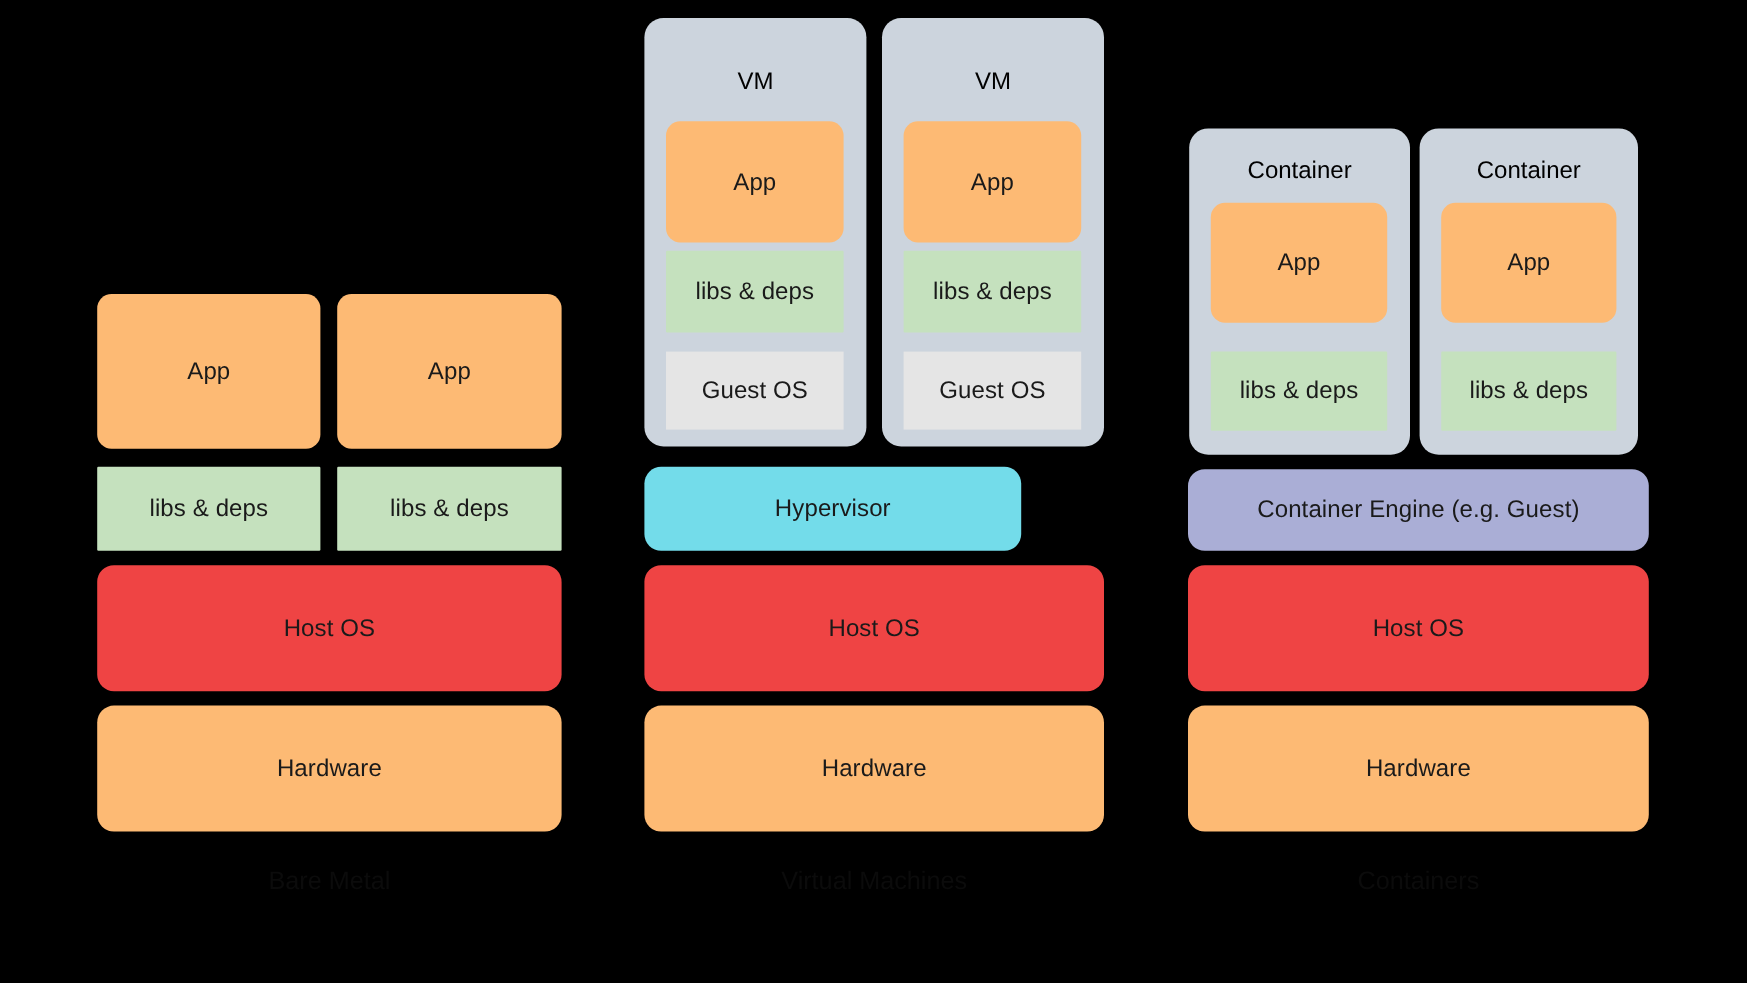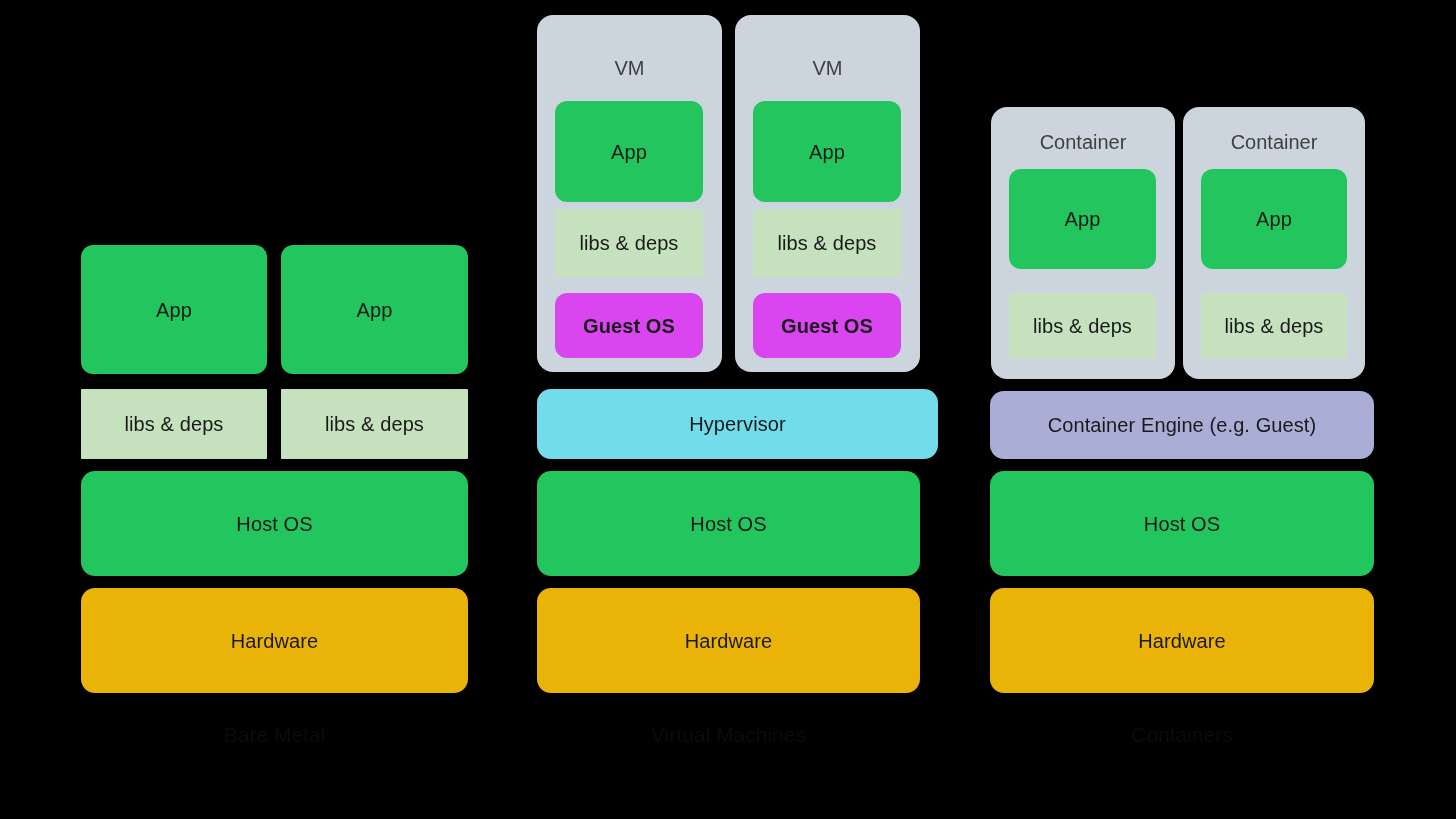--- a/index.html
+++ b/index.html
@@ -39,31 +39,31 @@
     position: absolute;
     box-sizing: border-box;
     background: #ccd4dd;
     border-radius: 16px;
   }
   .panel-title {
     position: absolute;
     left: 0;
     right: 0;
     text-align: center;
-    color: #404040;
+    color: #000000;
     font-size: 20px;
     white-space: nowrap;
   }
 
   
-  .f-app       { background: #22c55e; border-radius: 12px; }
+  .f-app       { background: #fdba74; border-radius: 12px; }
   .f-libs      { background: #c5e1be; border-radius: 1px; }
-  .f-guestos   { background: #d946ef; border-radius: 12px; font-weight: bold; }
-  .f-hostos    { background: #22c55e; border-radius: 14px; }
-  .f-hardware  { background: #eab308; border-radius: 14px; }
+  .f-guestos   { background: #e5e5e5; border-radius: 0; }
+  .f-hostos    { background: #ef4444; border-radius: 14px; }
+  .f-hardware  { background: #fdba74; border-radius: 14px; }
   .f-hypervisor{ background: #73dcea; border-radius: 14px; }
   .f-engine    { background: #aaaed6; border-radius: 14px; }
 
   
   .caption {
     position: absolute;
     text-align: center;
     font-size: 21px;
     color: #0b0b0b;
     white-space: nowrap;
@@ -100,21 +100,21 @@
       <div class="blk f-guestos" style="left:18px; top:278px; width:148px; height:65px;">Guest OS</div>
     </div>
 
     <div class="panel" style="left:735px; top:15px; width:185px; height:357px;">
       <div class="panel-title" style="top:42px;">VM</div>
       <div class="blk f-app" style="left:18px; top:86px; width:148px; height:101px;">App</div>
       <div class="blk f-libs" style="left:18px; top:194px; width:148px; height:68px;">libs &amp; deps</div>
       <div class="blk f-guestos" style="left:18px; top:278px; width:148px; height:65px;">Guest OS</div>
     </div>
 
-    <div class="blk f-hypervisor" style="left:537px; top:389px; width:401px; height:70px;">Hypervisor</div>
+    <div class="blk f-hypervisor" style="left:537px; top:389px; width:314px; height:70px;">Hypervisor</div>
 
     <div class="blk f-hostos" style="left:537px; top:471px; width:383px; height:105px;">Host OS</div>
 
     <div class="blk f-hardware" style="left:537px; top:588px; width:383px; height:105px;">Hardware</div>
 
     <div class="caption" style="left:537px; top:723px; width:383px;">Virtual Machines</div>
   </div>
 
   <div>
 

